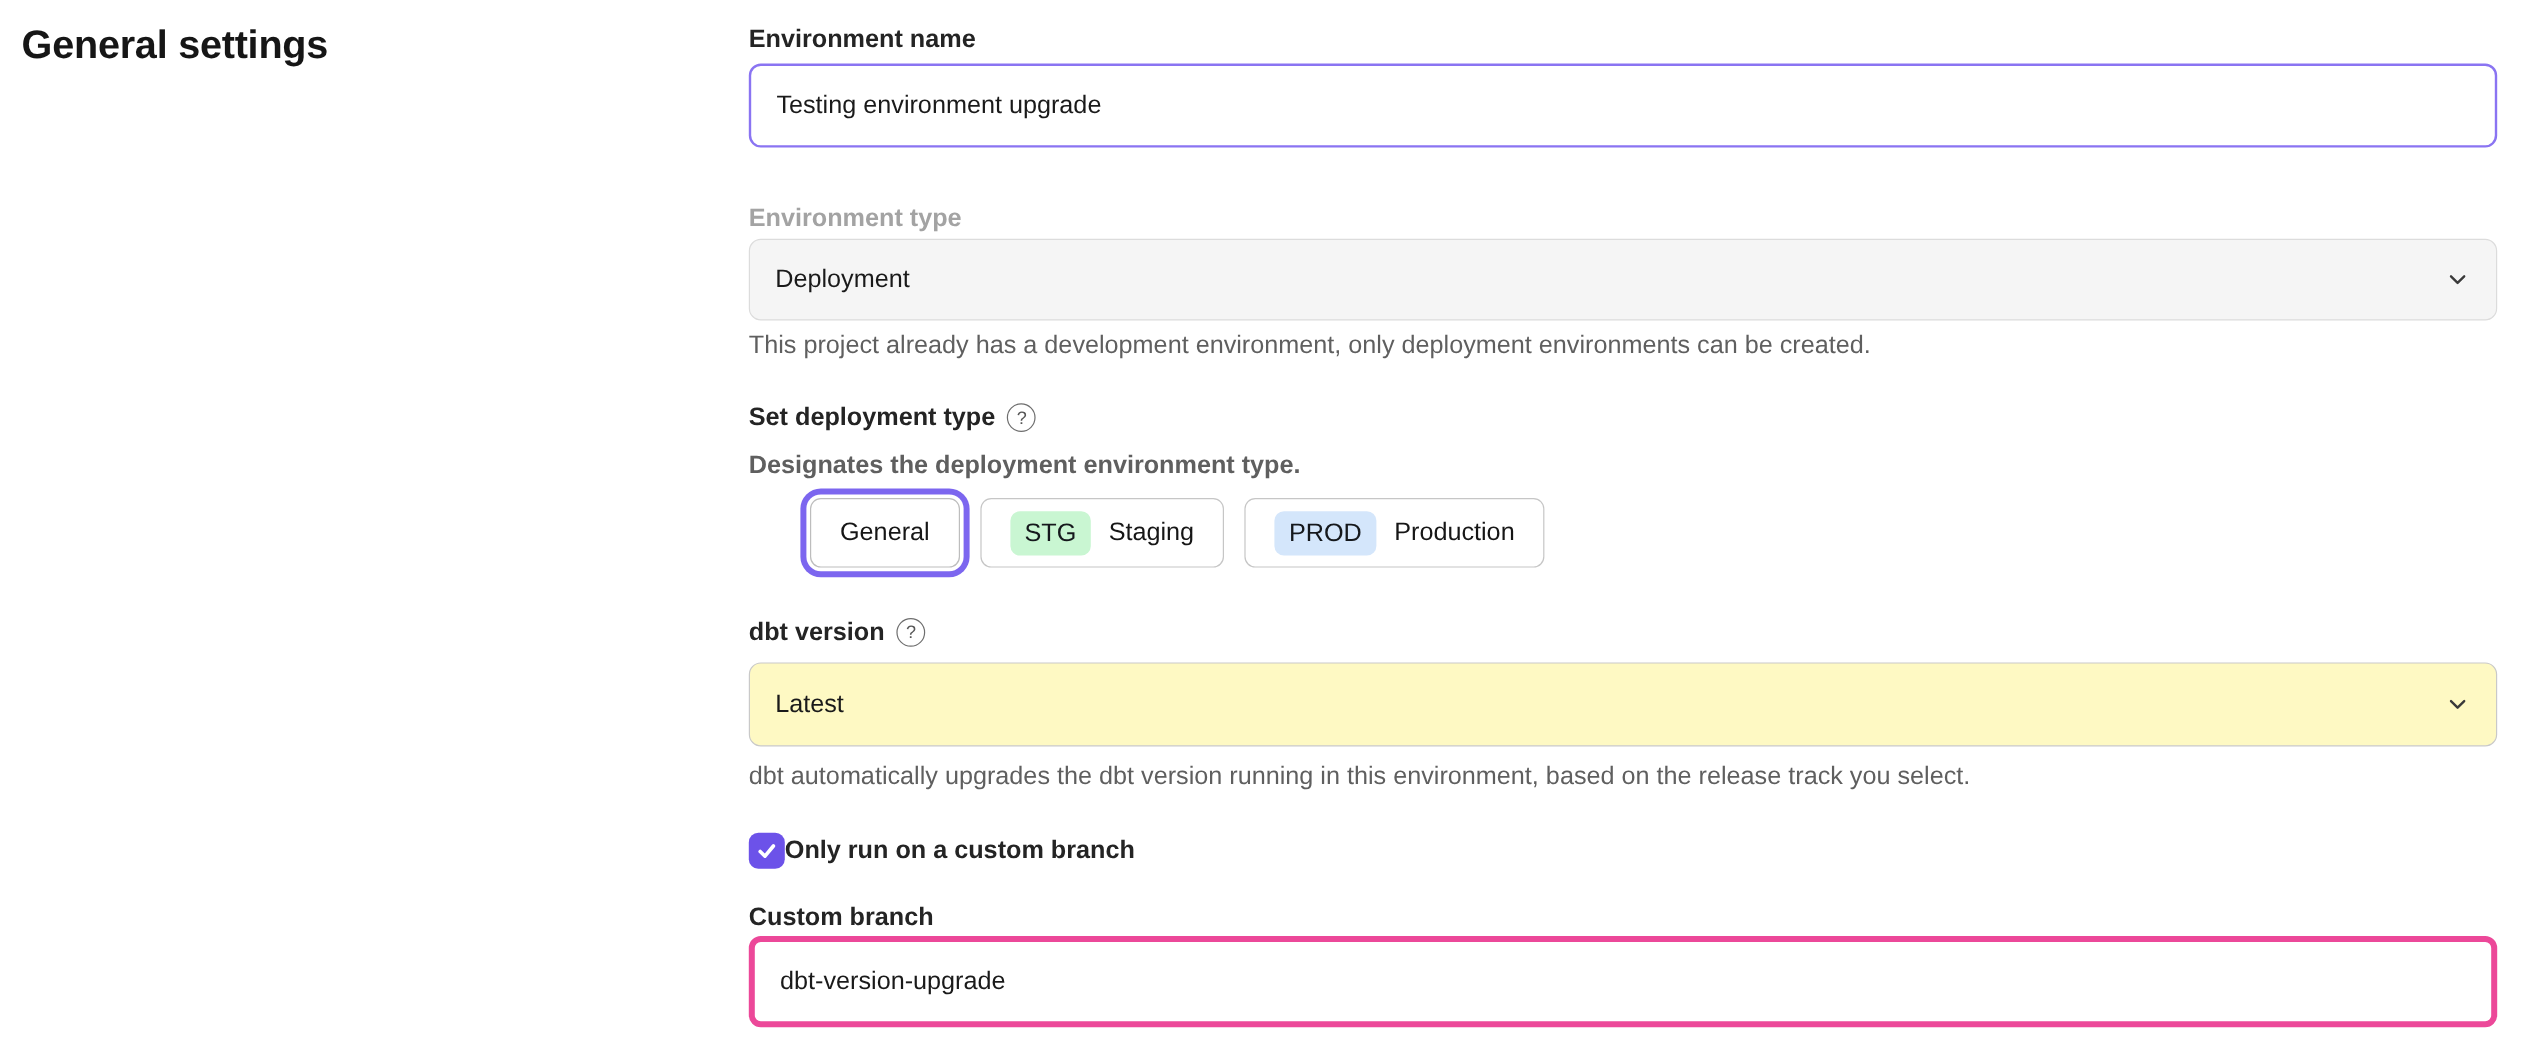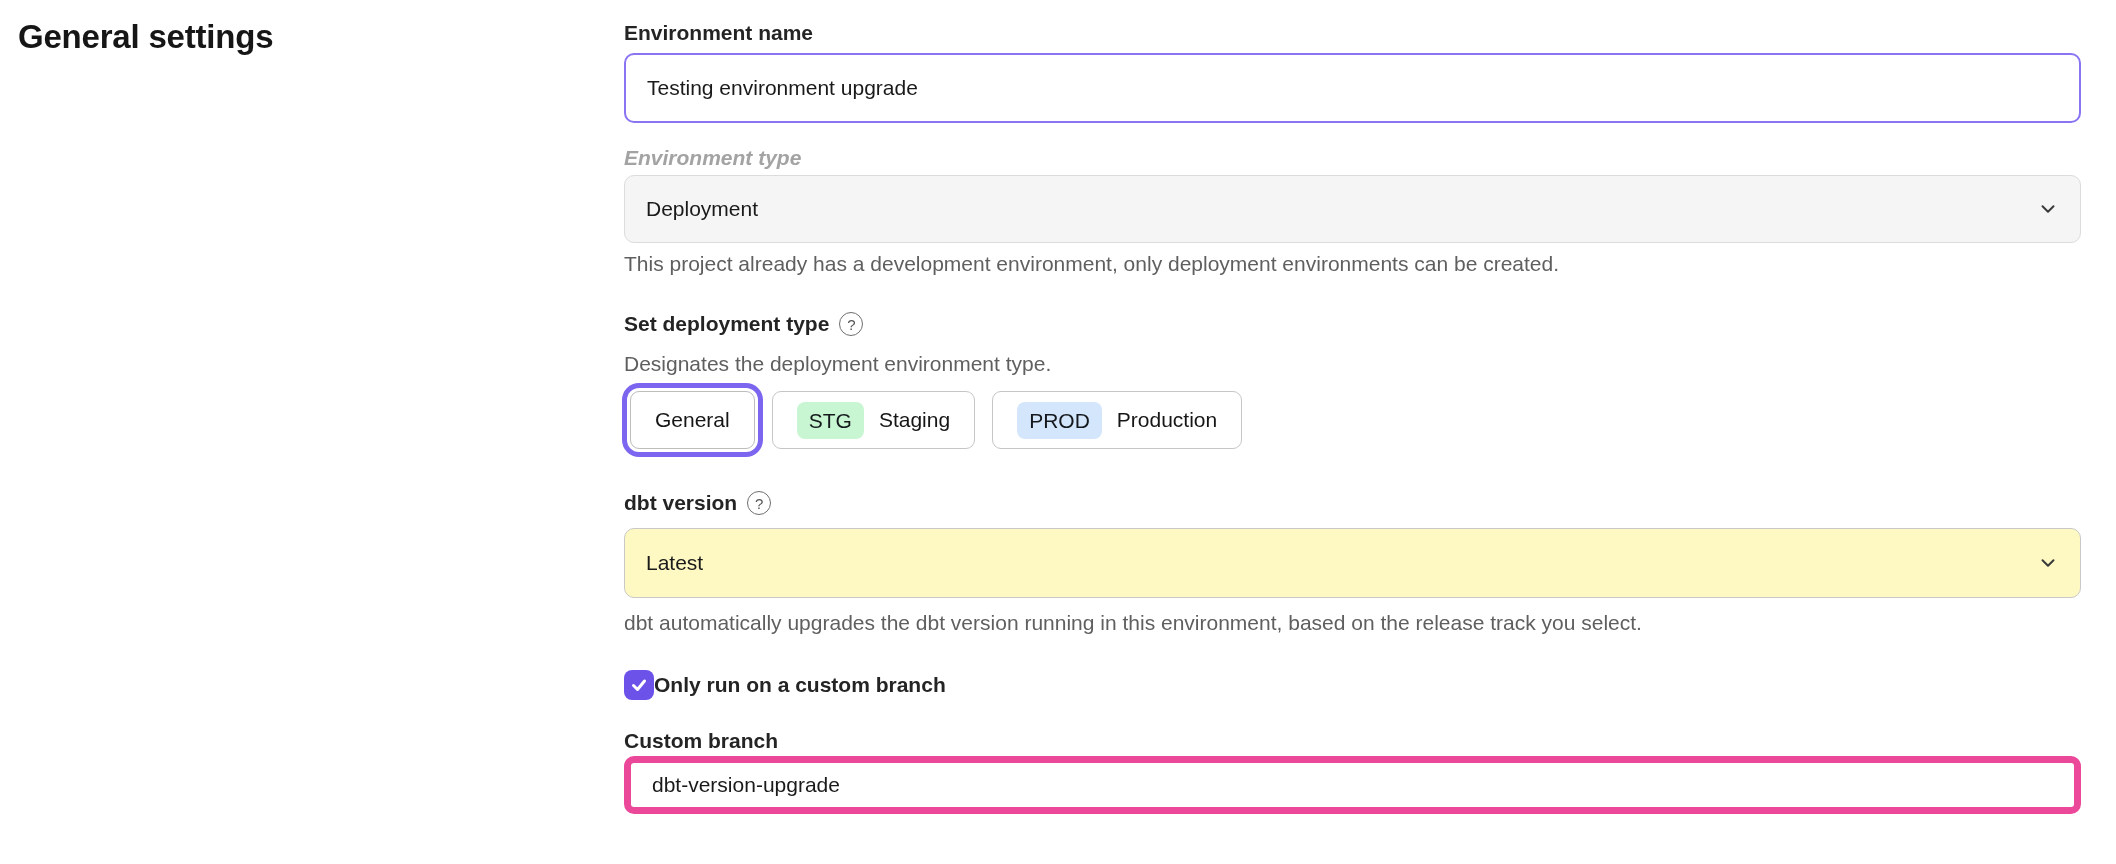--- a/index.html
+++ b/index.html
@@ -48,45 +48,45 @@
     width: 100%; height: 70px;
     border-radius: 10px; font-size: 21px; color: #1a1a1a;
     padding: 10px 21px; outline: none;
     font-family: "Liberation Sans", sans-serif;
     background: #fff;
   }
   .text-input.focused {
     border: 2.5px solid #8a74f2;
     margin-bottom: 0;
   }
-  .text-input.normal { border: 7px solid #ec4899; height: 58px; }
+  .text-input.normal { border: 5px solid #ec4899; height: 76px; }
 
   .select-box {
     width: 100%; height: 68px;
     border: 1px solid #d6d6d6; border-radius: 10px;
     display: flex; align-items: center; justify-content: space-between;
     padding: 0 21px; font-size: 21px; color: #1a1a1a; cursor: pointer;
     background: #fef9c3;
   }
   .select-box.disabled { background: #f5f5f5; border-color: #dcdcdc; cursor: default; }
   .select-box.enabled { height: 70px; border-color: #c9c9c9; }
   .chevron { display: flex; align-items: center; }
 
   .m-label1   { margin: 0 0 9px 0; }
-  .m-label2   { margin: 24px 0 6px 0; font-style: italic; }
+  .m-label2   { margin: 48px 0 6px 0; }
   .m-helper1  { margin-top: 10px; }
   .m-label3   { margin-top: 37px; }
-  .m-desc     { margin-top: 17px; }
+  .m-desc     { margin-top: 17px; font-weight: bold; }
   .m-buttons  { margin-top: 16px; }
   .m-label4   { margin-top: 42px; margin-bottom: 13px; }
   .m-helper2  { margin-top: 14px; }
   .m-checkrow { margin-top: 36px; }
   .m-label5   { margin-top: 30px; margin-bottom: 4px; }
 
-  .dep-buttons { display: flex; gap: 17px; padding-left: 6px; }
+  .dep-buttons { display: flex; gap: 17px; padding-left: 6px; margin-left: 45px; }
   .dep-btn {
     height: 58px; border: 1px solid #c6c6c6; border-radius: 9px;
     background: #fff; display: flex; align-items: center; gap: 15px;
     padding: 0 24px; font-size: 21px; color: #161616; cursor: pointer;
     font-family: "Liberation Sans", sans-serif;
   }
   .dep-btn.selected {
     box-shadow: 0 0 0 3px #ffffff, 0 0 0 8px #7c66ef;
     border-color: #bdbdbd;
   }

